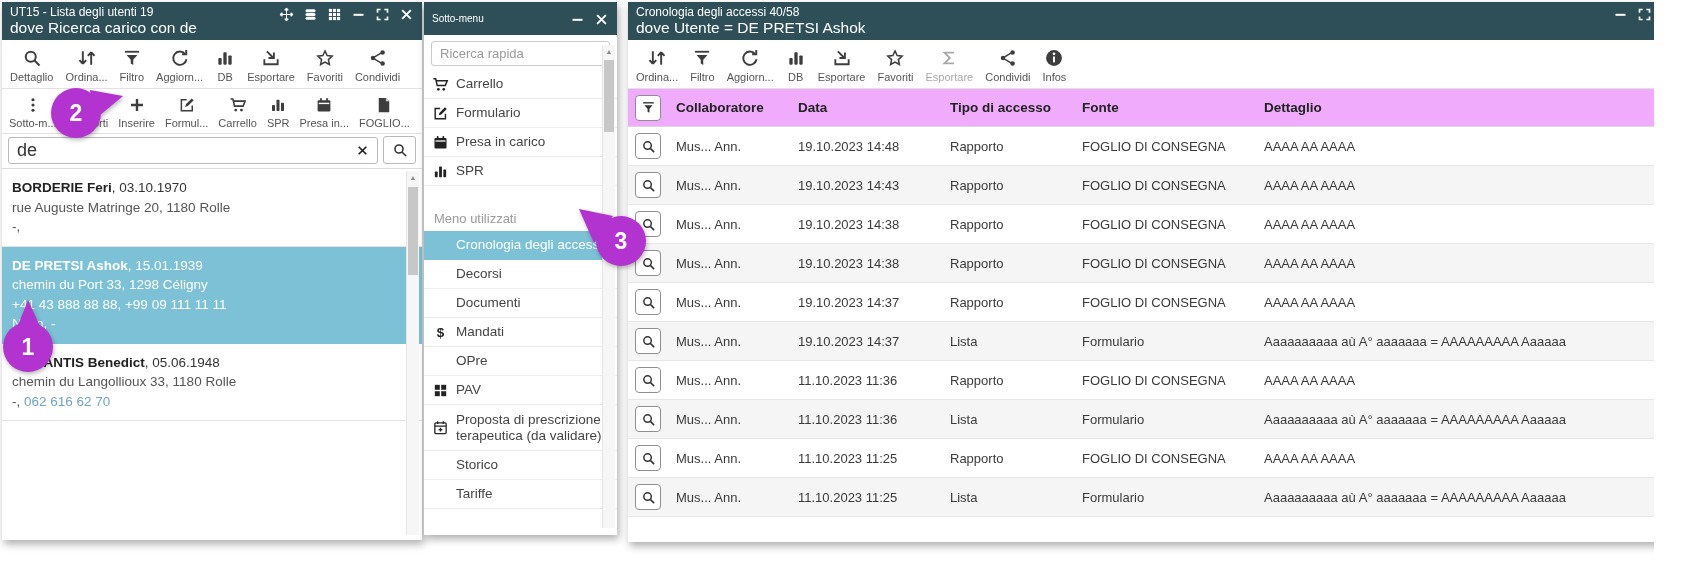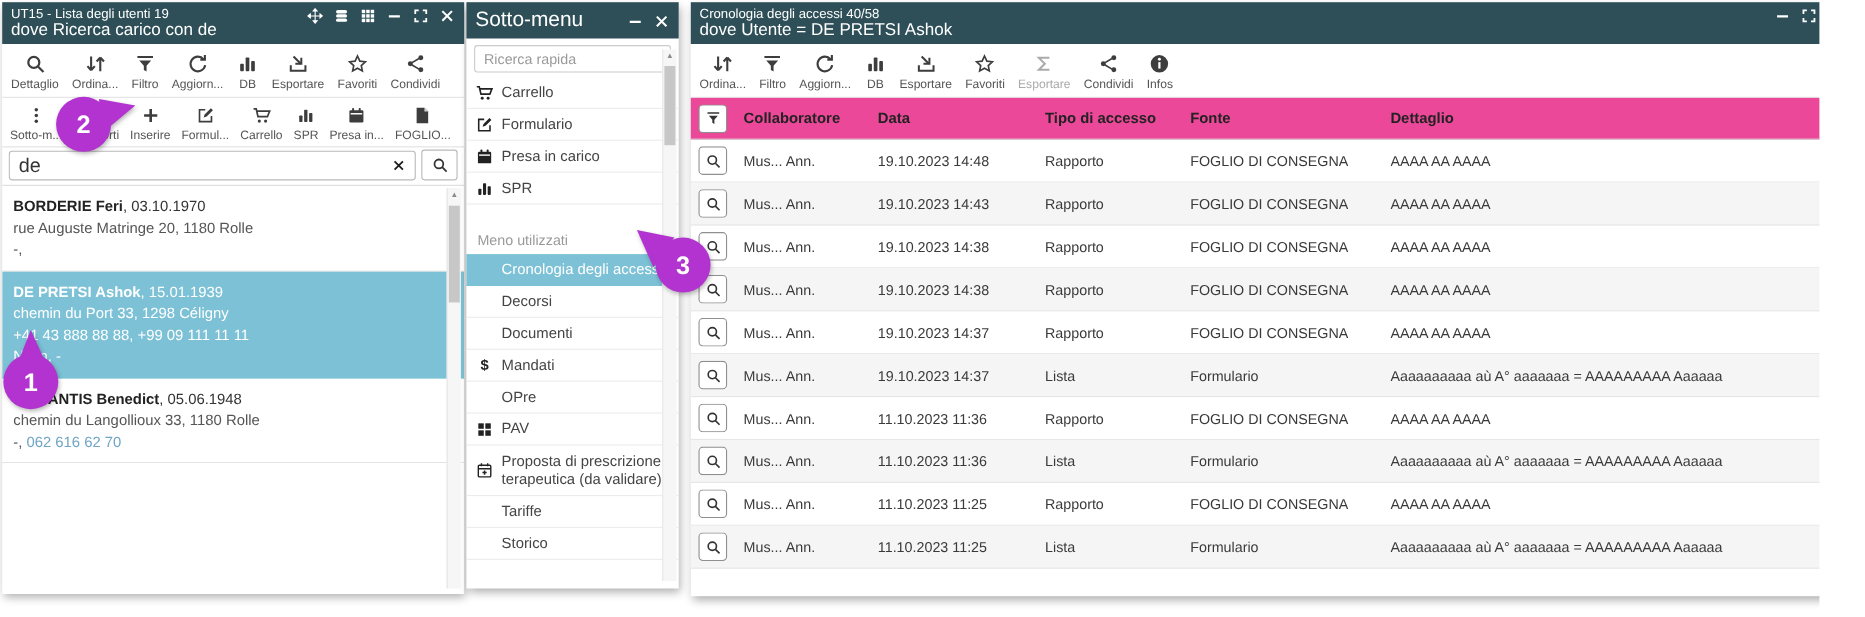--- a/index.html
+++ b/index.html
@@ -14,21 +14,21 @@
   .panel-mid{left:424px;top:2px;width:193px;height:533px}
   .panel-right{left:628px;top:2px;width:1056px;height:540px}
 
   .titlebar{background:var(--titlebar);color:#fff;display:flex;justify-content:space-between;align-items:flex-start;padding:3px 8px 4px;cursor:default}
   .t1{font-size:12px;line-height:14px}
   .t2{font-size:15.5px;line-height:17px}
   .t-icons{display:flex;gap:9px;margin-top:2px}
   .ticon{width:15px;height:15px;display:inline-block;color:#fff;cursor:pointer}
   .ticon svg{width:100%;height:100%;display:block}
   .titlebar.mid{align-items:center;padding:8px 8px}
-  .titlebar.mid .t2{font-size:19px}
+  .titlebar.mid .t2{font-size:10px}
 
   .toolbar{display:flex;align-items:flex-start;padding:4px 2px 2px;border-bottom:1px solid #e2e2e2;background:#fff}
   .tb-item{display:flex;flex-direction:column;align-items:center;padding:4px 6px 3px;cursor:pointer}
   .tb-icon{width:20px;height:20px;color:var(--tbicon)}
   .tb-icon svg{width:100%;height:100%;display:block}
   .tb-label{font-size:11px;color:#555;margin-top:3px;white-space:nowrap}
   .toolbar.row2 .tb-icon{width:18px;height:18px}
   .toolbar.row2 .tb-item{padding:3px 5px 2px}
   .tb-item.disabled .tb-icon,.tb-item.disabled .tb-label{color:var(--disabled)}
 
@@ -54,21 +54,21 @@
   .m-item{display:flex;align-items:center;min-height:29px;padding:0 6px 0 8px;border-bottom:1px solid #ececec;font-size:13.5px;color:#444;cursor:pointer}
   .m-icon{width:17px;height:17px;margin-right:7px;color:#222;flex:none}
   .m-icon svg{width:100%;height:100%;display:block}
   .m-item.selected{background:var(--sel);color:#fff;border-color:var(--sel)}
   .m-item.selected .m-icon{color:#fff}
   .m-item.two-line{min-height:46px}
   .m-label{line-height:16px}
   .menu-gap{height:18px}
   .menu-section{color:#9a9a9a;font-size:13px;padding:7px 10px 5px}
 
-  .thead{display:flex;align-items:center;height:38px;border-bottom:1px solid #d8d8d8;font-weight:bold;font-size:13.5px;color:#222;background:#ec4899}
+  .thead{display:flex;align-items:center;height:38px;border-bottom:1px solid #d8d8d8;font-weight:bold;font-size:13.5px;color:#222;background:#f0abfc}
   .tbody .trow{display:flex;align-items:center;height:39px;border-bottom:1px solid #e6e6e6;font-size:13px;color:#3a3a3a;cursor:pointer}
   .trow.alt{background:var(--stripe)}
   .sq26{width:26px;height:26px;border:1px solid #8f8f8f;border-radius:4px;background:#fff;color:#333;display:flex;align-items:center;justify-content:center;cursor:pointer;flex:none}
   .sq26 svg{width:15px;height:15px}
   .cell{overflow:hidden;white-space:nowrap;padding-right:8px}
   .c0{width:48px;display:flex;justify-content:center;flex:none}
   .c1{width:122px;flex:none}
   .c2{width:152px;flex:none}
   .c3{width:132px;flex:none}
   .c4{width:182px;flex:none}
@@ -448,25 +448,25 @@
             <svg viewBox="0 0 24 24" fill="none" stroke="currentColor" stroke-width="1.8">
               <rect x="4" y="5.5" width="16" height="15" rx="1.5"></rect>
               <path d="M8 3v4M16 3v4M4 10h16"></path>
               <path d="M12 12.3v5.4M9.3 15h5.4" stroke-width="2"></path>
             </svg>
           </span>
           <span class="m-label">Proposta di prescrizione terapeutica (da validare)</span>
         </div>
         <div class="m-item">
           <span class="m-icon"></span>
+          <span class="m-label">Storico</span>
+        </div>
+        <div class="m-item">
+          <span class="m-icon"></span>
           <span class="m-label">Tariffe</span>
-        </div>
-        <div class="m-item">
-          <span class="m-icon"></span>
-          <span class="m-label">Storico</span>
         </div>
       </div>
     <div class="vscroll mscroll">
       <div class="arr">▲</div>
       <div class="thumb"></div>
     </div>
   </section>
 
   <section class="panel panel-right">
     <header class="titlebar">

